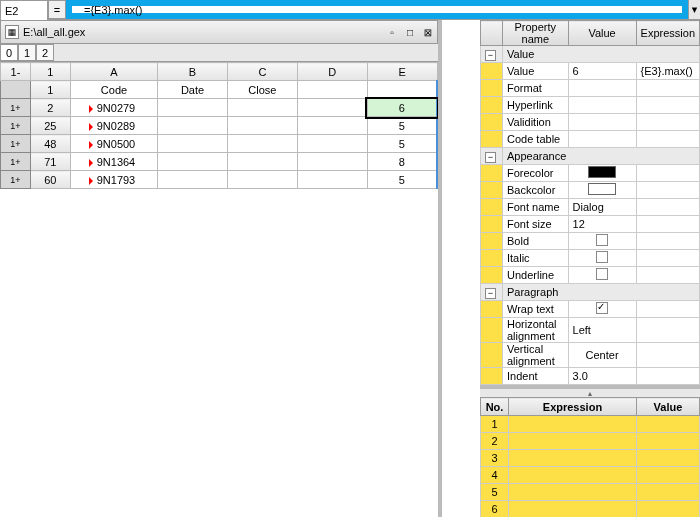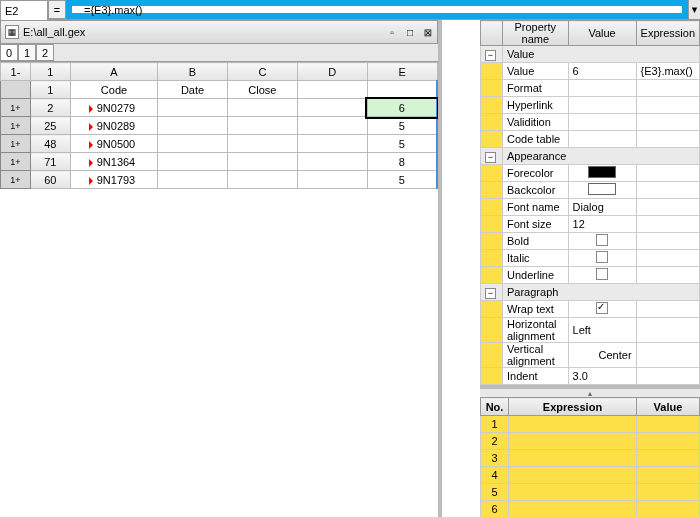--- a/index.html
+++ b/index.html
@@ -257,21 +257,21 @@
           </tr>
       <tr>
             <td></td>
             <td class="label">Horizontal alignment</td>
             <td class="val" style="text-align:left">Left</td>
             <td class="val"></td>
           </tr>
       <tr>
             <td></td>
             <td class="label">Vertical alignment</td>
-            <td class="val" style="text-align:right">Center</td>
+            <td class="val" style="text-align:center">Center</td>
             <td class="val"></td>
           </tr>
       <tr>
             <td></td>
             <td class="label">Indent</td>
             <td class="val">3.0</td>
             <td class="val"></td>
           </tr>
     </tbody>
       </table>

